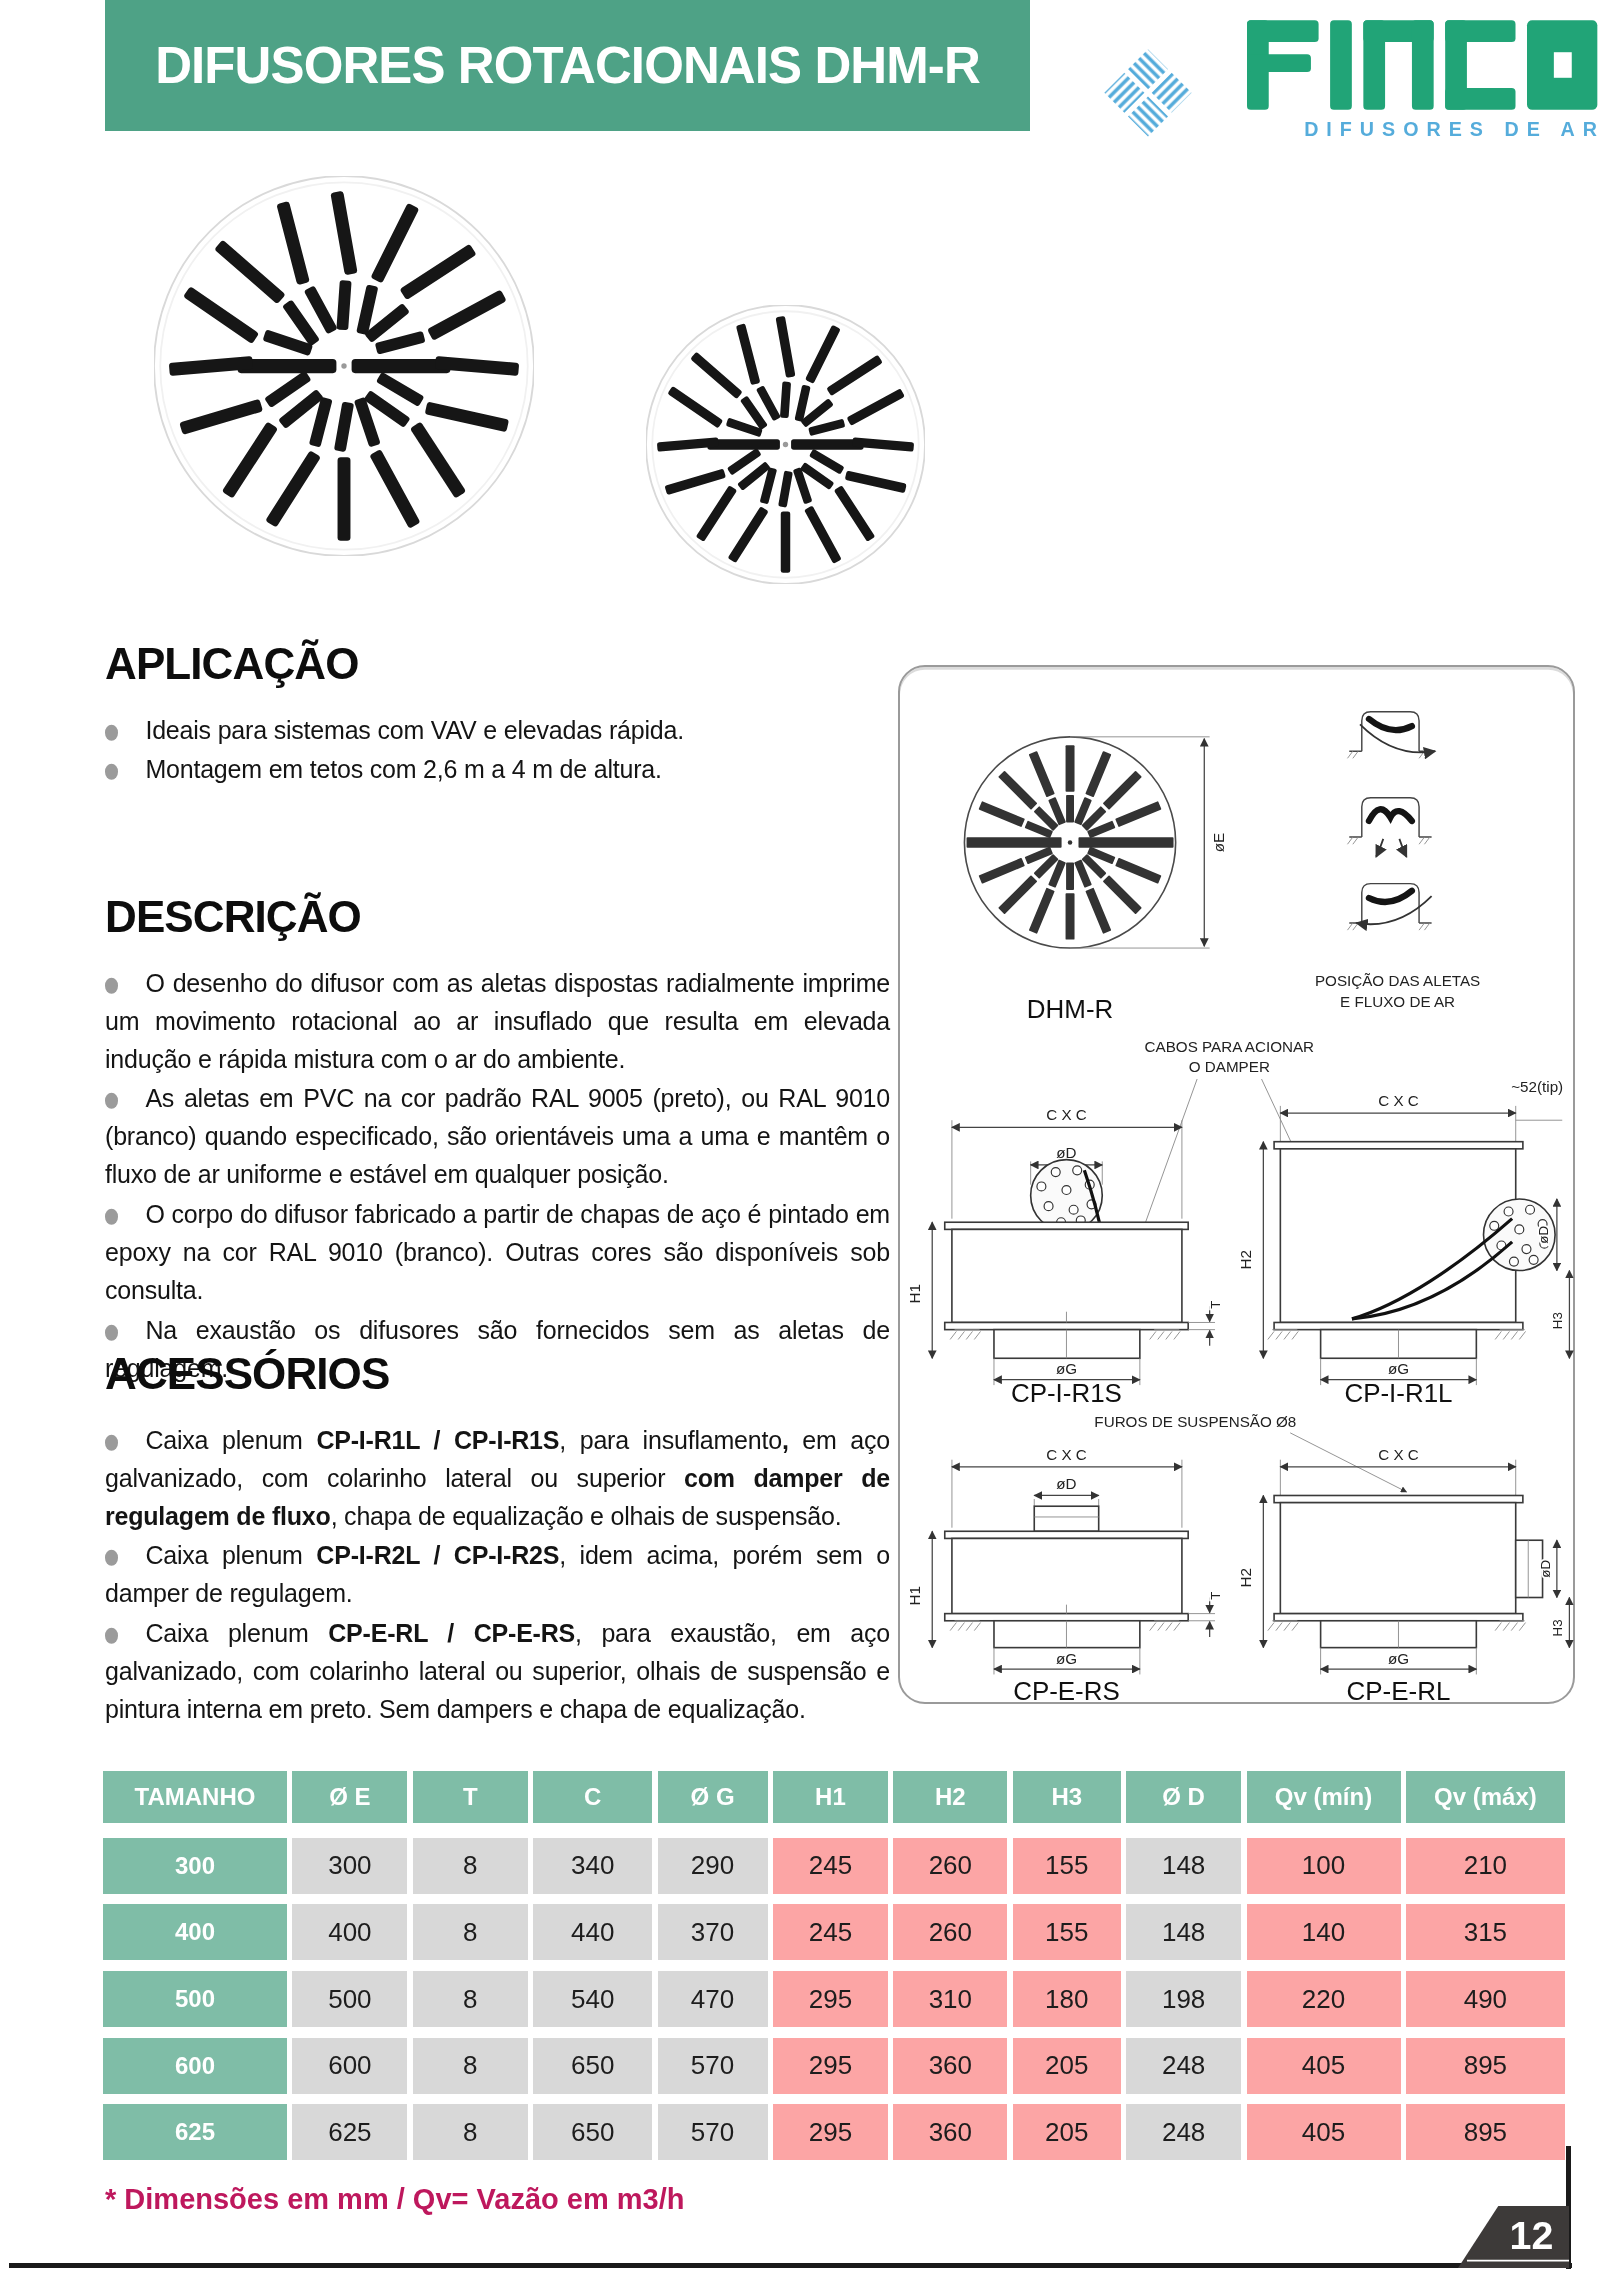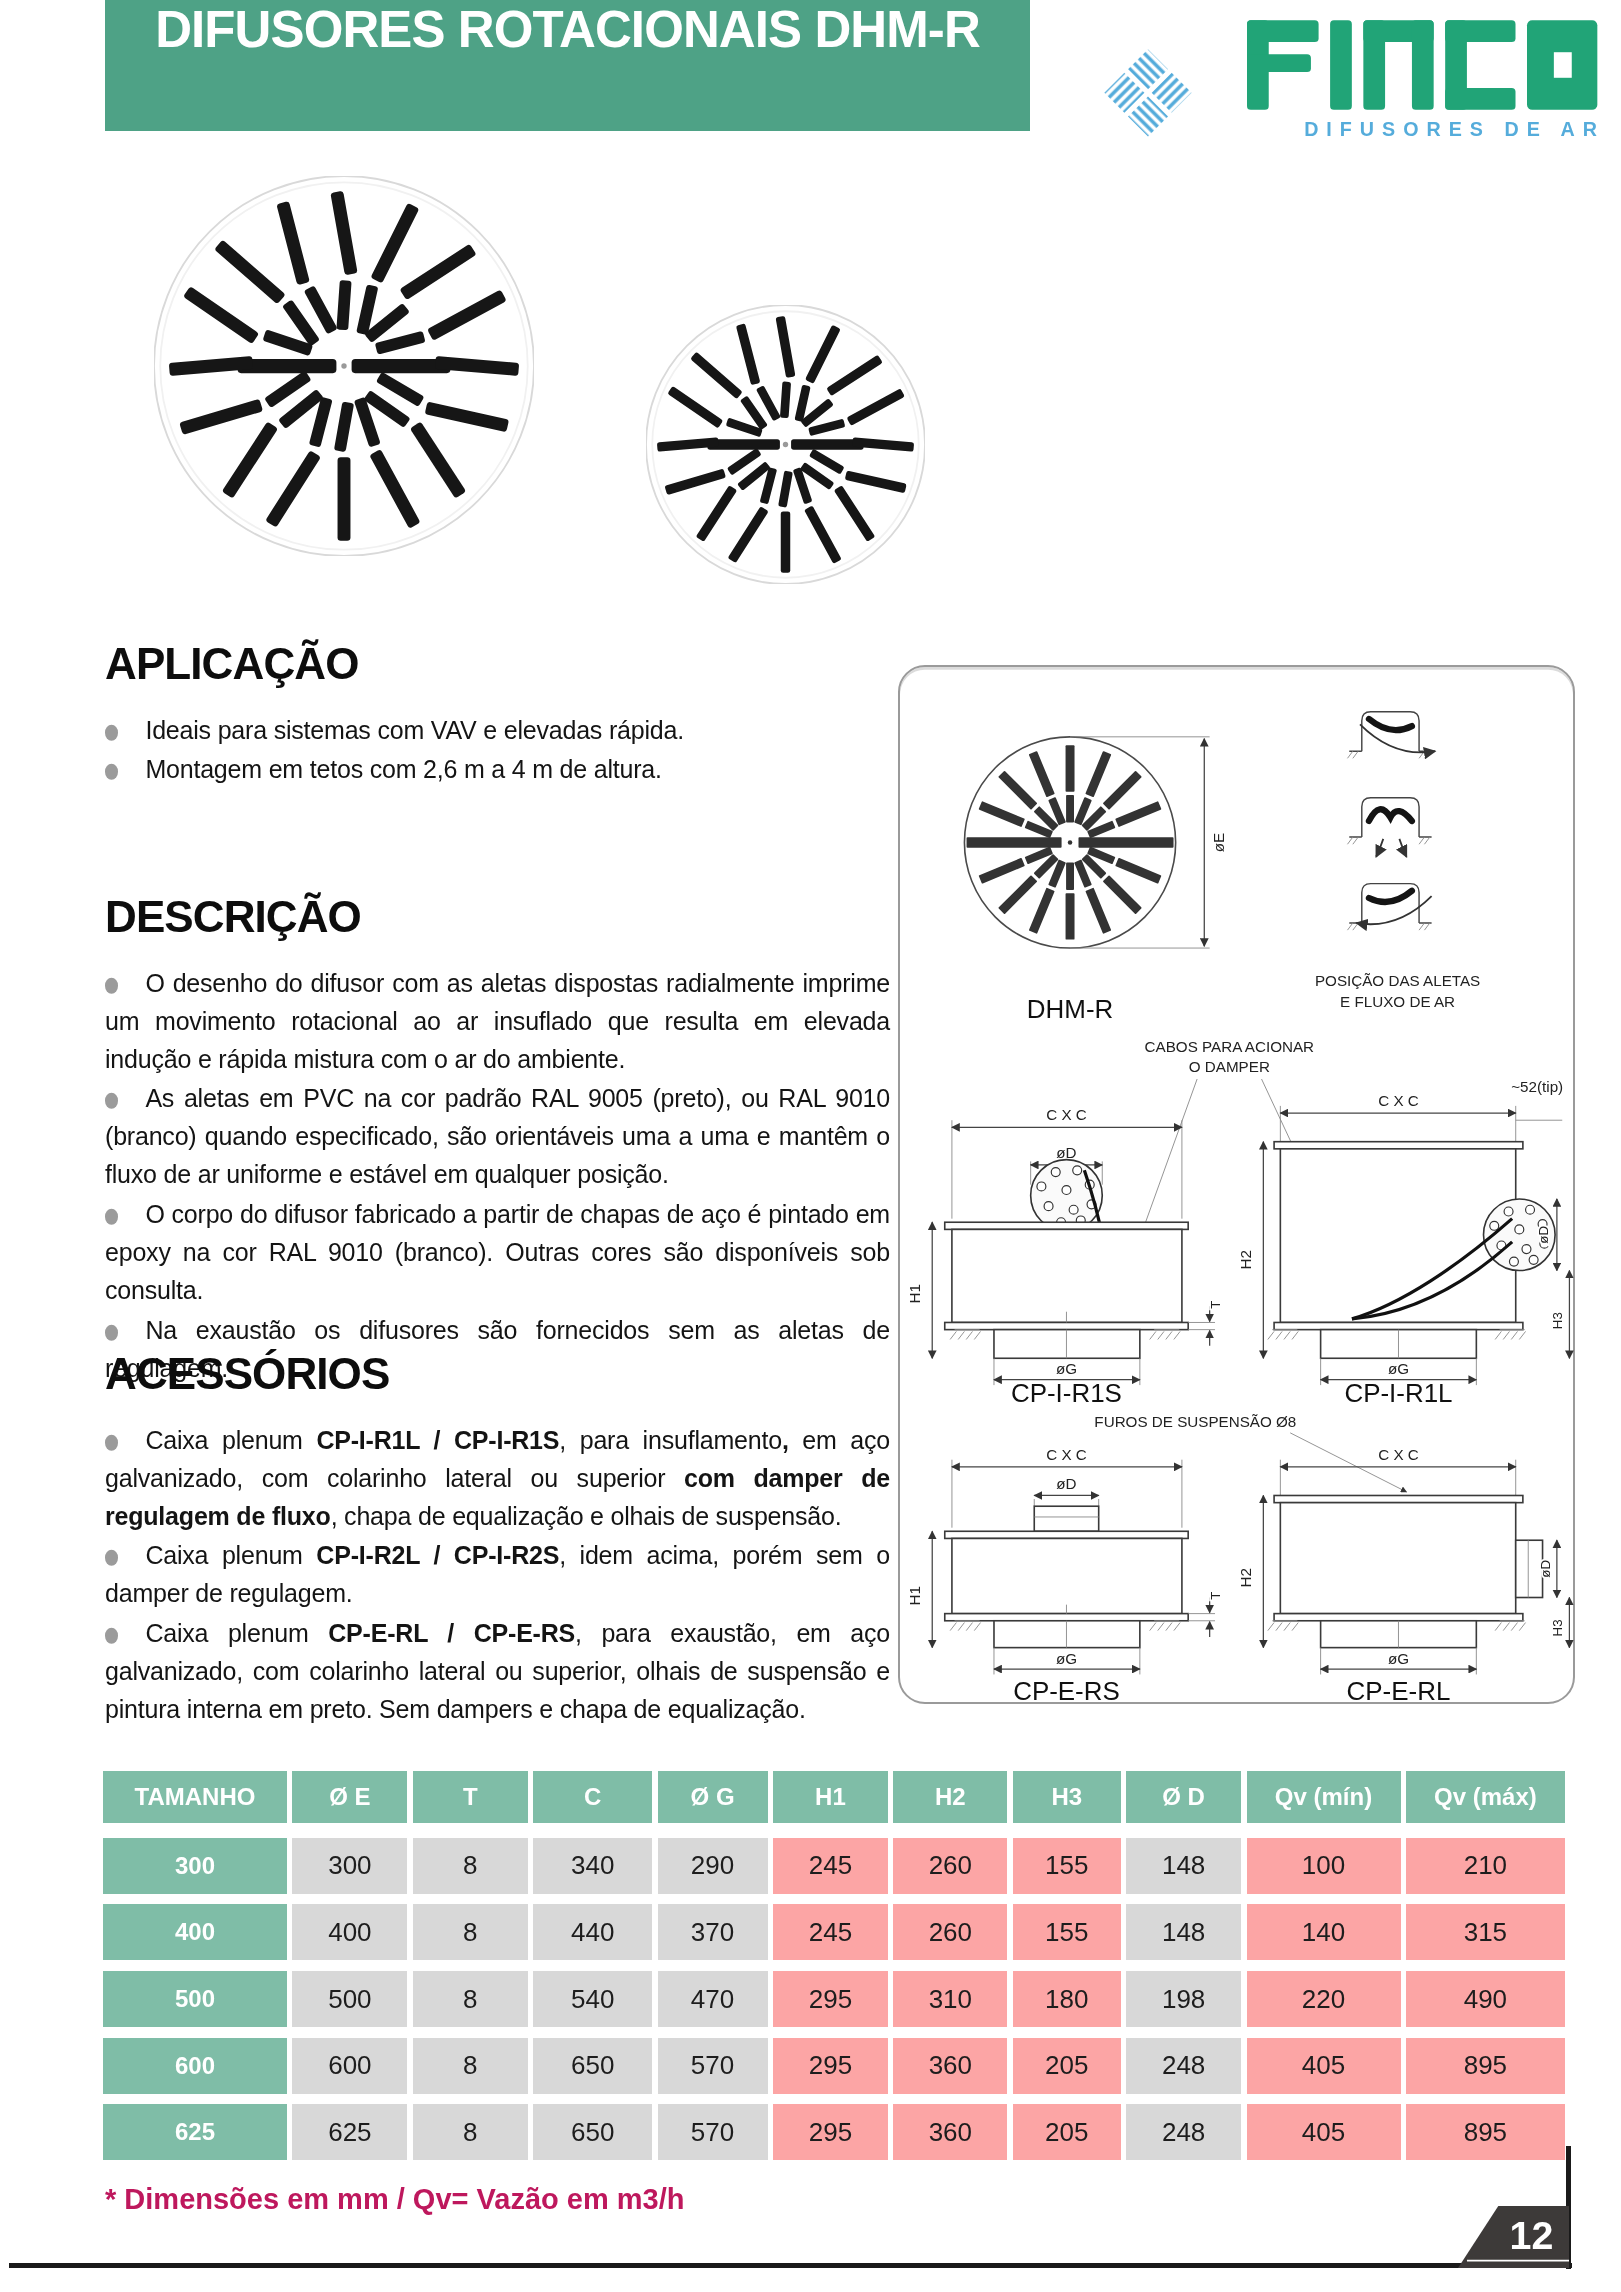--- a/index.html
+++ b/index.html
@@ -1,21 +1,21 @@
 <!DOCTYPE html>
 <html style="font-size:14.3px"><head>
 <meta charset="utf-8">
 <style>
   html,body{margin:0;padding:0;background:#fff;}
   .page{position:relative;width:1622px;height:2293px;background:#fff;overflow:hidden;
         font-family:"Liberation Sans",sans-serif;color:#111;}
 
   
   .banner{position:absolute;left:105px;top:0;width:925px;height:131px;background:#4EA286;
-          display:flex;justify-content:center;}
+          display:flex;align-items:center;justify-content:center;}
   .banner h1{margin:0;font-size:51px;font-weight:bold;color:#fff;letter-spacing:-0.9px;white-space:nowrap;}
 
   .logo{position:absolute;left:1103px;top:19.7px;width:502px;height:148px;display:flex;align-items:flex-start;}
   .logo .word{margin-left:9px;display:flex;flex-direction:column;align-items:flex-end;padding-left:45px;}
   .logo .tagline{margin-top:8px;font-size:19.7px;font-weight:bold;color:#55ACDB;letter-spacing:8px;white-space:nowrap;}
 
   
   .photo{position:absolute;}
   #diff-big{left:154px;top:176px;}
   #diff-small{left:646px;top:305px;}

